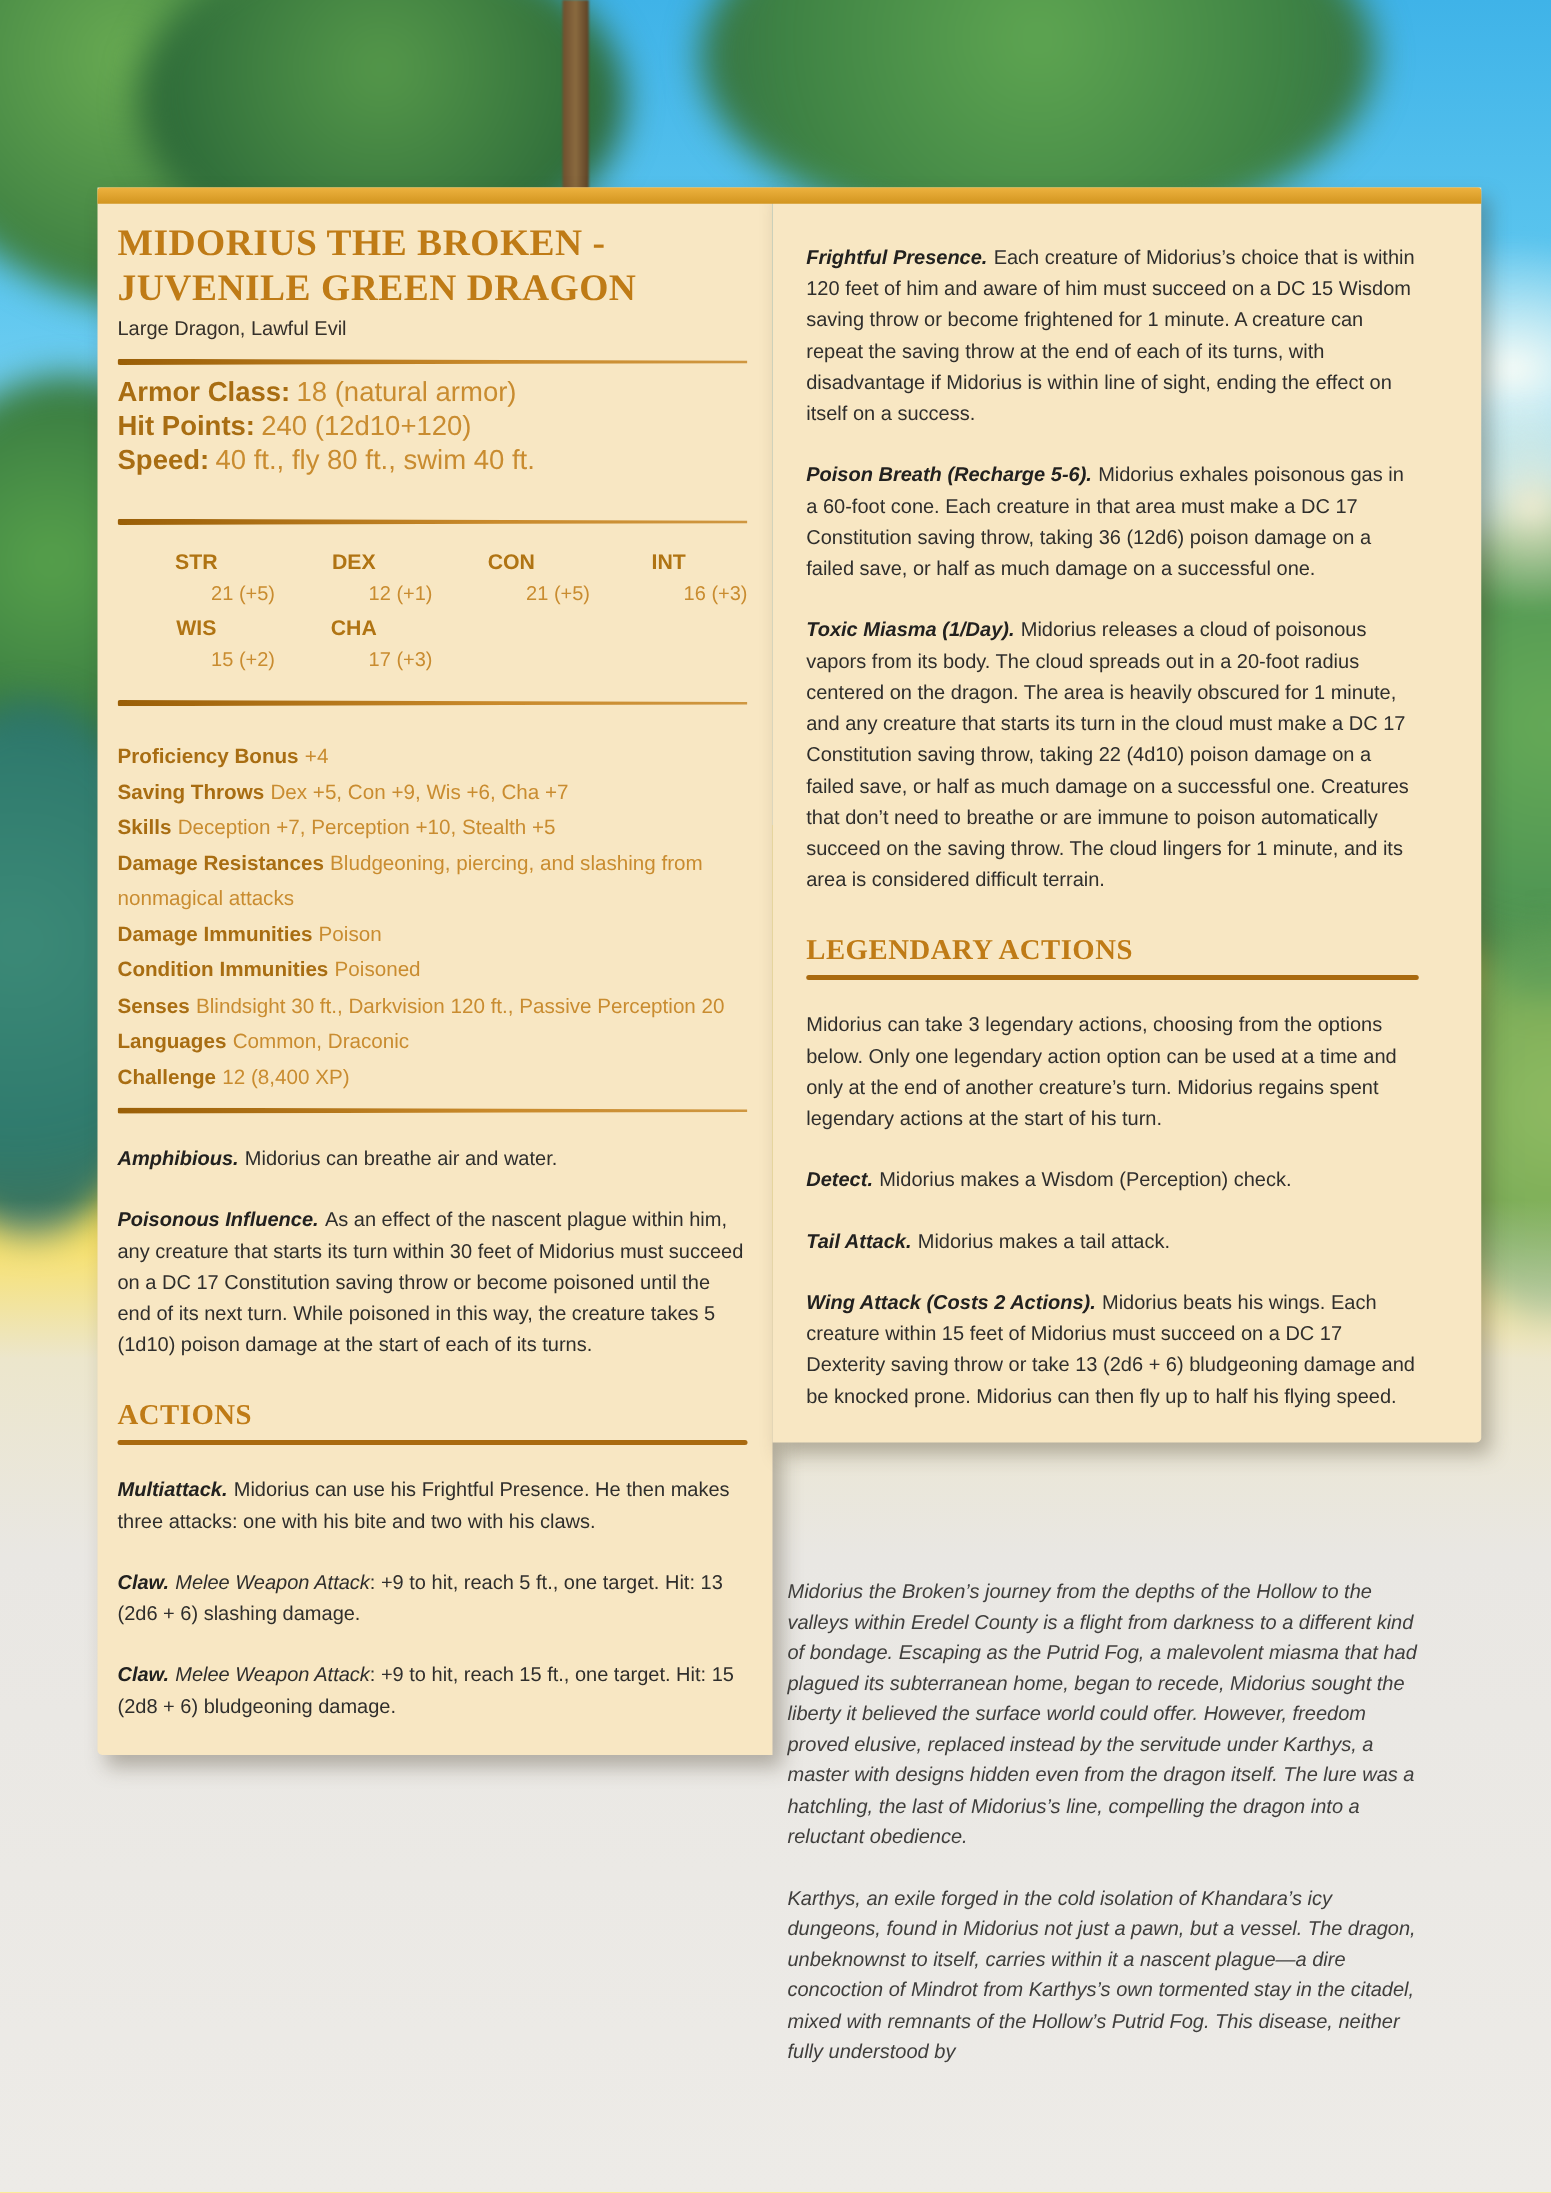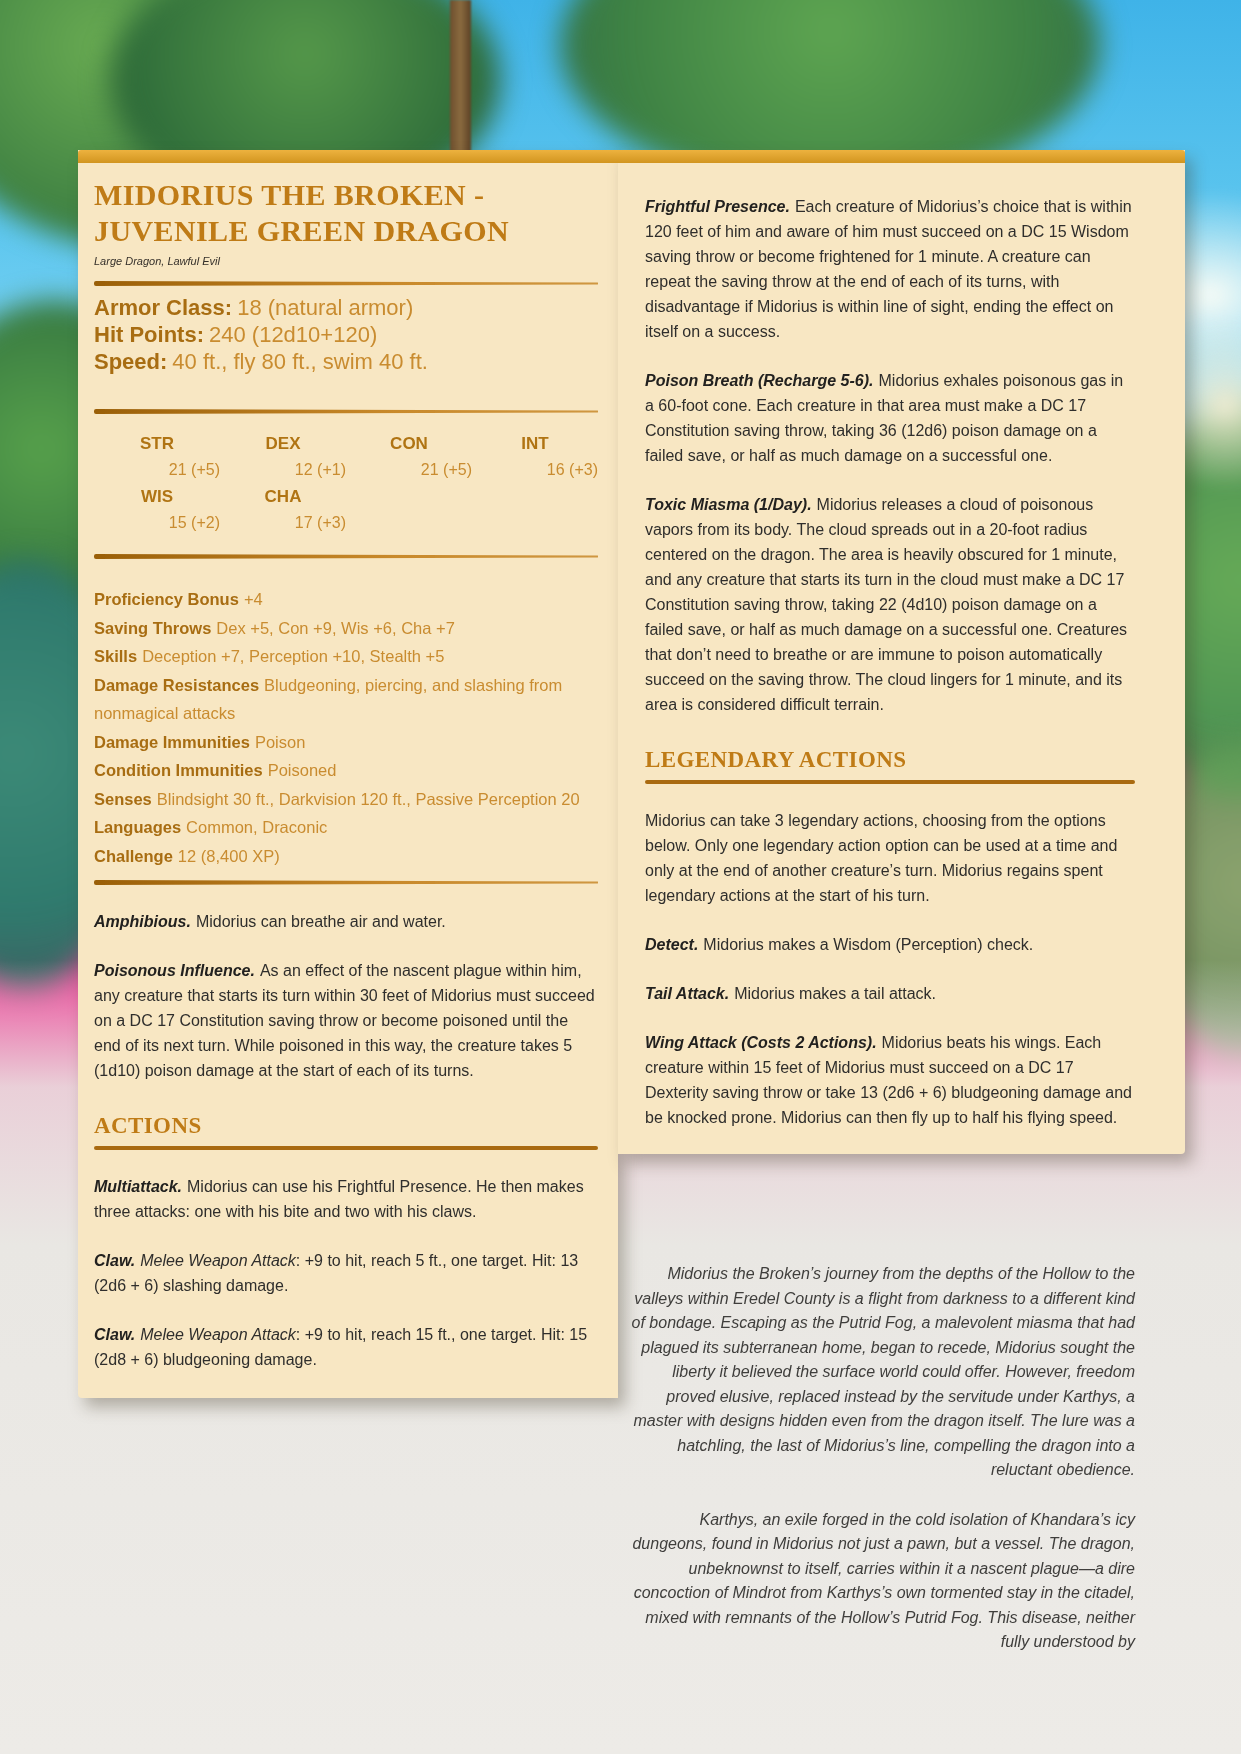--- a/index.html
+++ b/index.html
@@ -1,17 +1,17 @@
 <!DOCTYPE html>
 <html><head>
 <meta charset="utf-8">
 <style>
   html,body{margin:0;padding:0;}
   .canvas{position:relative;width:1241px;height:1754px;overflow:hidden;
-    background:#ec4899;font-family:"Liberation Sans",sans-serif;}
+    background:#fde047;font-family:"Liberation Sans",sans-serif;}
 
   
   .sky{position:absolute;left:0;top:0;width:100%;height:660px;
     background:linear-gradient(180deg,#3fb3e8 0%,#5ec7ef 35%,#8ed9f4 70%,#c6ebf8 100%);}
   .blob{position:absolute;border-radius:50%;filter:blur(14px);}
   .b1{left:-70px;top:-90px;width:430px;height:340px;
     background:radial-gradient(circle at 40% 40%,#69ab52,#3b7d41 60%,rgba(43,93,50,.95));}
   .b2{left:110px;top:-50px;width:390px;height:260px;
     background:radial-gradient(circle at 50% 40%,#55984a,#2f6d3a 70%,rgba(40,84,46,.9));}
   .b3{left:560px;top:-100px;width:540px;height:290px;
@@ -38,21 +38,21 @@
   .goldbar{position:absolute;left:78px;top:150px;width:1107px;height:13px;z-index:3;
     background:linear-gradient(180deg,#edb23f,#d2951f);border-radius:3px 3px 0 0;}
   .panel{position:absolute;background:#f8e7c3;z-index:2;box-sizing:border-box;
     box-shadow:7px 9px 16px rgba(70,60,40,.35);}
   .panel-left{left:78px;top:150px;width:540px;padding:27px 20px 26px 16px;border-radius:0 0 0 4px;}
   .panel-right{left:618px;top:150px;width:567px;padding:44px 50px 24px 27px;border-radius:0 0 4px 0;}
 
   
   .title{font-family:"Liberation Serif",serif;font-weight:700;font-size:30px;line-height:36px;
     color:#bf7b16;letter-spacing:.4px;margin:0 0 6px;}
-  .subtitle{font-style:italic;font-size:11px;color:#35302a;margin:0 0 14px;}
+  .subtitle{font-size:16px;color:#35302a;margin:0 0 14px;}
   .rule{height:5px;background:linear-gradient(90deg,#9a5f07,#c98a2b 60%,#cf9741);
     clip-path:polygon(0 0,100% 30%,100% 70%,0 100%);margin:8px 0;border-radius:2px;}
   .rule.gap-lg{margin-top:34px;}
   .rule.gap-md{margin-top:18px;}
   .statline{margin:0;font-size:22px;line-height:27px;}
   .lbl{font-weight:700;color:#a86d12;margin-right:5px;}
   .val{color:#c98c30;}
   .abilities{display:grid;grid-template-columns:repeat(4,1fr);text-align:center;margin:16px 0 12px;}
   .ab-name{font-weight:700;color:#b07413;font-size:17px;line-height:27px;}
   .ab-score{color:#c98c30;font-size:16px;line-height:26px;text-align:right;}
@@ -62,21 +62,21 @@
   .trait.first{margin-top:26px;}
   .panel-right .trait.first{margin-top:0;}
   .tname{font-weight:700;font-style:italic;color:#22211f;margin-right:5px;}
   .tlead{font-style:italic;}
   .sec{font-family:"Liberation Serif",serif;font-weight:700;font-size:23px;color:#bf7b16;
     letter-spacing:.4px;margin:30px 0 7px;}
   .solid{height:4px;background:#a96a10;margin:0;border-radius:2px;}
 
   
   .lore{position:absolute;left:630px;top:1262px;width:505px;z-index:2;
-    font-style:italic;color:#3f3e3c;font-size:16px;line-height:24.5px;text-align:right;}
+    font-style:italic;color:#3f3e3c;font-size:16px;line-height:24.5px;}
   .lore p{margin:0 0 25px;}
 </style>
 </head>
 <body>
 
 <div class="canvas">
 
   <div class="sky"></div>
   <div class="blob b1"></div>
   <div class="blob b2"></div>

